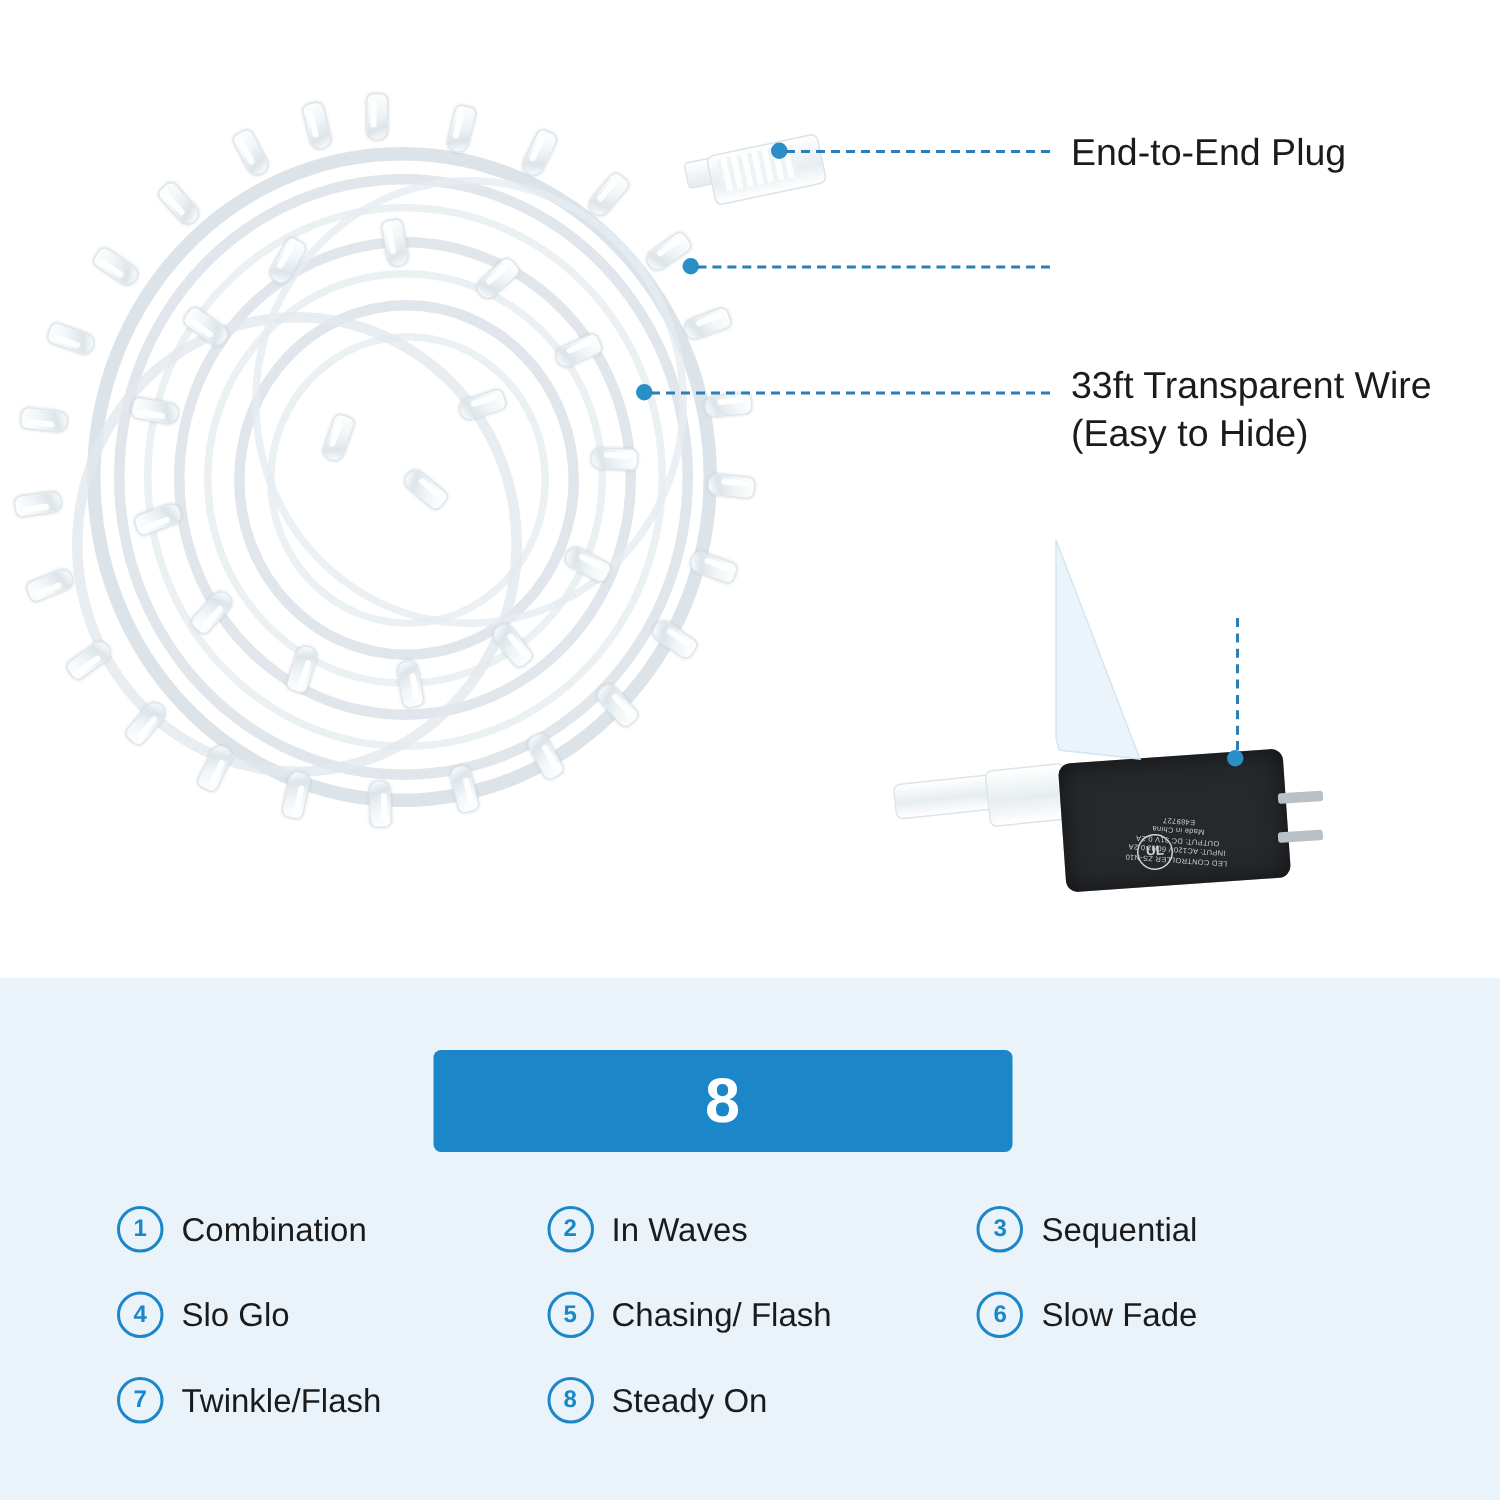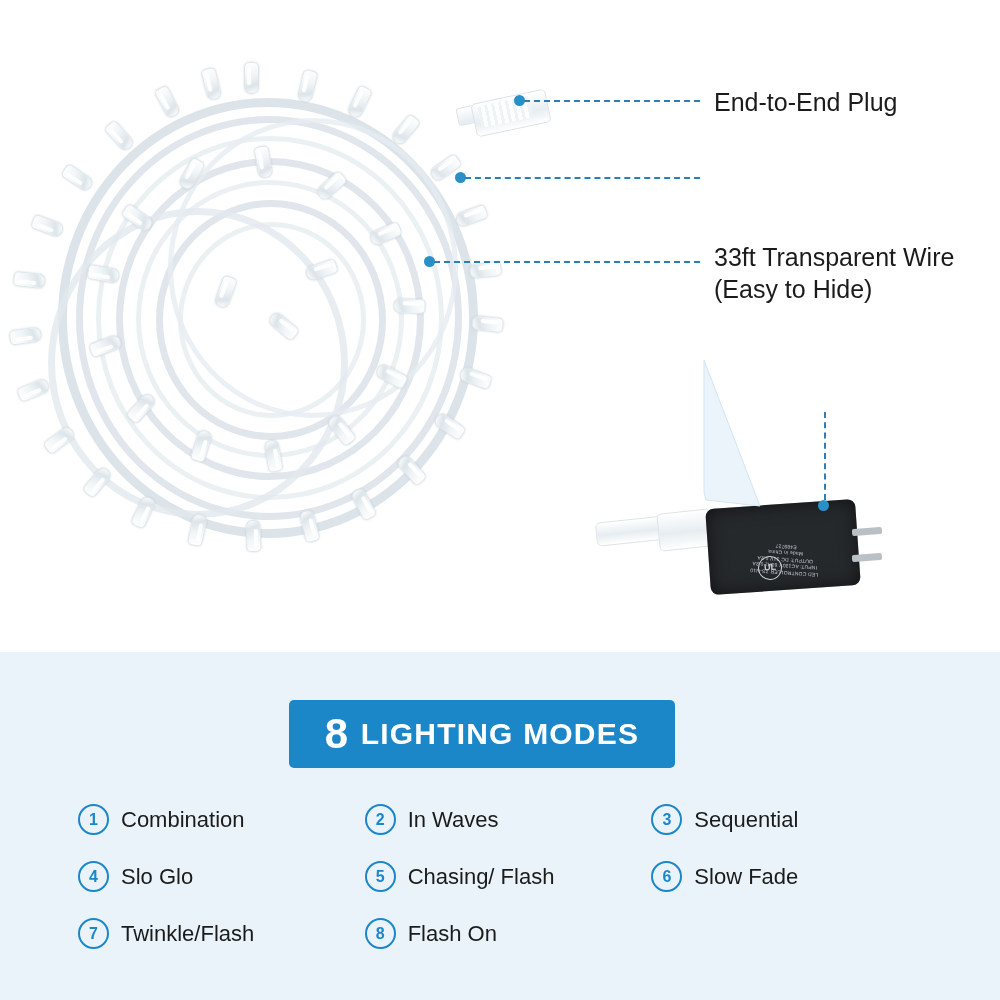--- a/index.html
+++ b/index.html
@@ -418,21 +418,20 @@
 (Easy to Hide)</div>
 
   <div class="dot" style="left:818px; top:500px;"></div>
   <div class="leader-v" style="left:824px; top:412px; height:88px;"></div>
 </div>
 
 <div id="modes-panel">
 
   <div id="modes-banner">
     <span class="big-num">8</span>
-    <span class="banner-text">LIGHTING MODES</span>
   </div>
 
   <div id="modes-grid">
 
     <div class="mode-item">
       <span class="mode-num">1</span>
       <span class="mode-label">Combination</span>
     </div>
     <div class="mode-item">
       <span class="mode-num">2</span>
@@ -455,17 +454,17 @@
       <span class="mode-num">6</span>
       <span class="mode-label">Slow Fade</span>
     </div>
 
     <div class="mode-item">
       <span class="mode-num">7</span>
       <span class="mode-label">Twinkle/Flash</span>
     </div>
     <div class="mode-item">
       <span class="mode-num">8</span>
-      <span class="mode-label">Flash On</span>
+      <span class="mode-label">Steady On</span>
     </div>
 
   </div>
 </div>
 
 </body></html>

